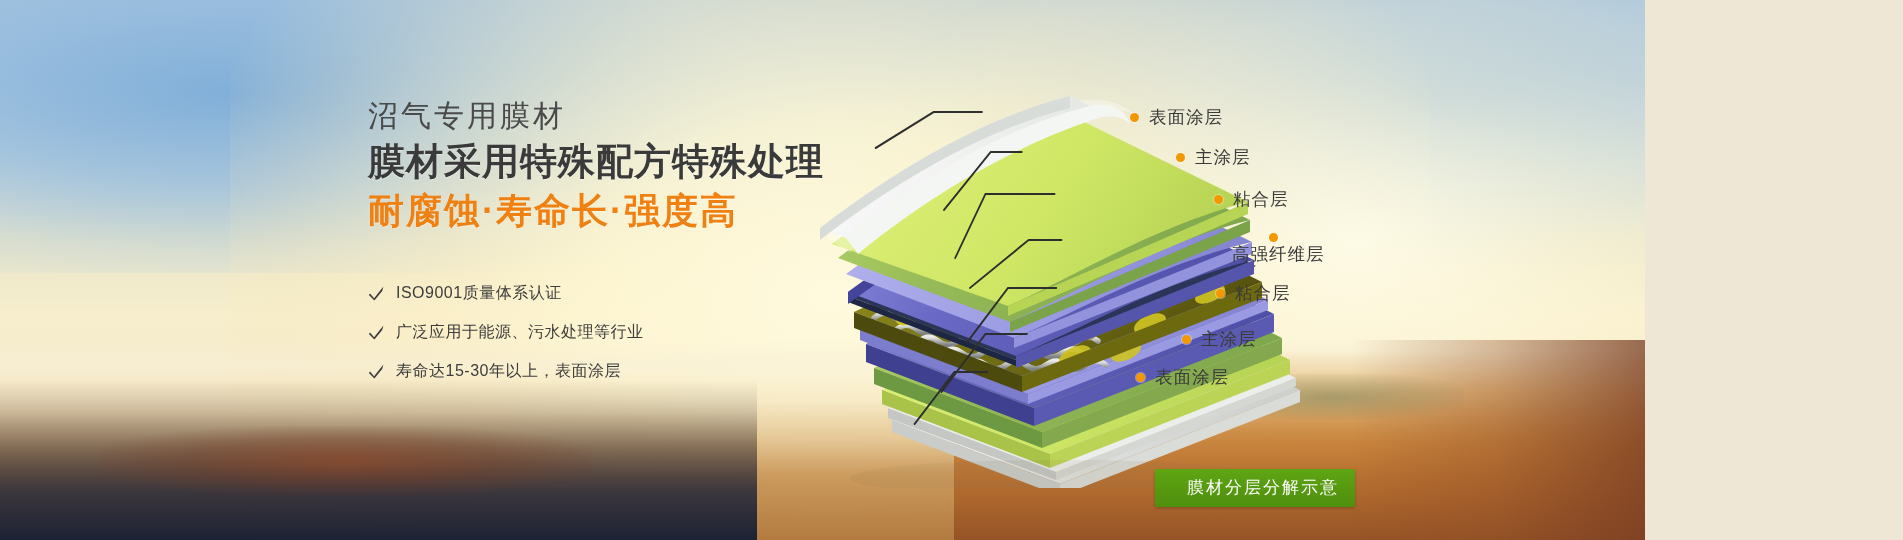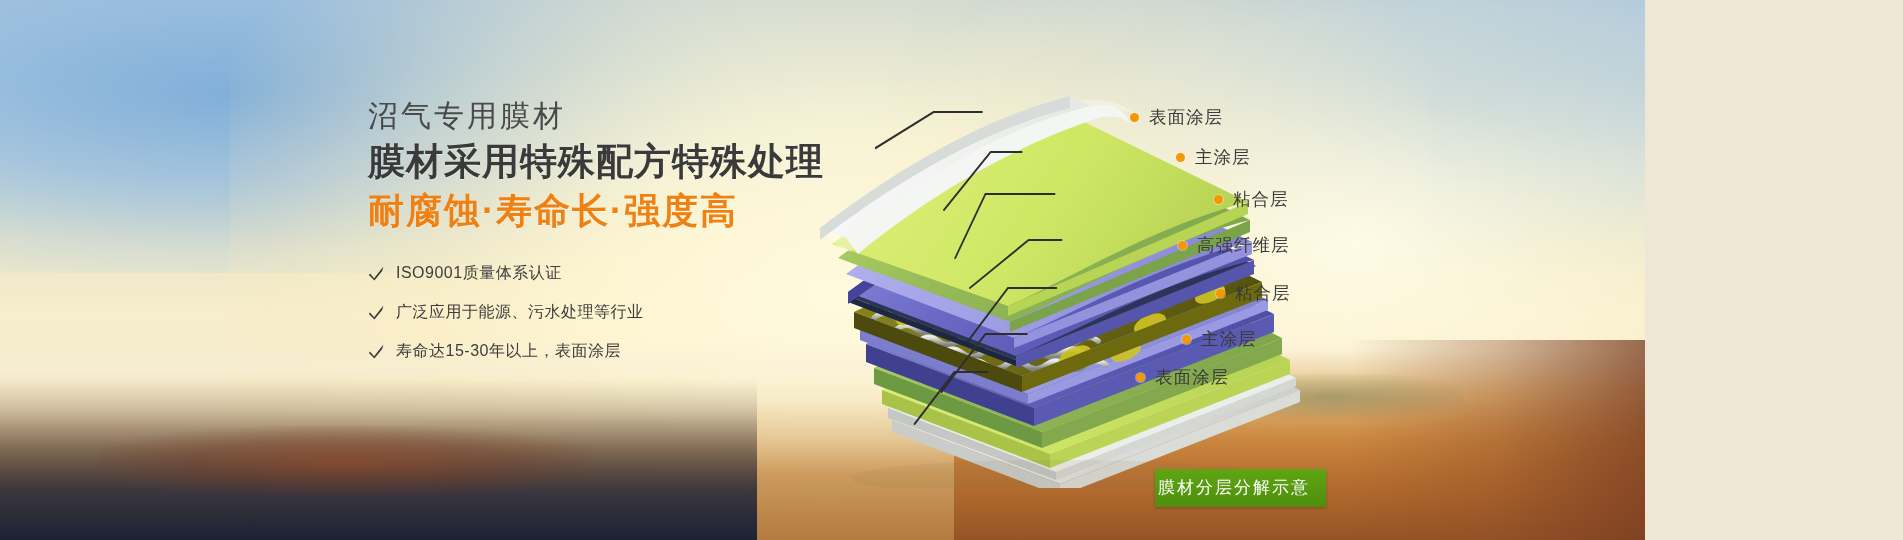--- a/index.html
+++ b/index.html
@@ -143,21 +143,21 @@
     font-size:37px; font-weight:700; color:#3a3a3a;
     letter-spacing:1px; line-height:1.15;
     text-shadow:0 1px 1px rgba(255,255,255,0.5);
   }
   .headline-accent {
     margin-top:7px;
     font-size:36px; font-weight:700; color:#ef8012;
     letter-spacing:2px; line-height:1.12;
     text-shadow:0 1px 1px rgba(255,255,255,0.45);
   }
-  .bullets { margin-top:32px; }
+  .bullets { margin-top:52px; }
   .bullet {
     display:flex; align-items:center;
     margin-bottom:18px;
     font-size:16px; color:#3d3d3d; letter-spacing:0.5px;
   }
   .bullet .check {
     width:17px; height:17px; margin-right:11px; flex:0 0 auto;
     display:inline-block;
   }
   .bullet .check svg { display:block; }
@@ -186,21 +186,21 @@
   }
   .leaders { position:absolute; inset:0; pointer-events:none; }
   .leaders svg { display:block; width:100%; height:100%; }
 
   
   .badge {
     position:absolute; left:1155px; top:469px;
     background:linear-gradient(to bottom,#5fa513 0%,#4e8f0d 100%);
     color:#ffffff;
     font-size:17px; letter-spacing:2px;
-    padding:7px 16px 8px 3px;
+    padding:7px 16px 8px 32px;
     border-radius:2px;
     box-shadow:0 1px 3px rgba(0,0,0,0.25);
   }
 </style>
 </head>
 <body>
 
 <div id="banner">
 
   <div class="bg-base"></div>
@@ -456,21 +456,21 @@
   <div class="callout" style="left:1176px; top:145px;">
     <span class="dot"></span>
     <span class="lbl">主涂层</span>
   </div>
 
   <div class="callout" style="left:1214px; top:187px;">
     <span class="dot"></span>
     <span class="lbl">粘合层</span>
   </div>
 
-  <div class="callout" style="left:1178px; top:233px;">
+  <div class="callout" style="left:1222px; top:233px;flex-direction:column;">
     <span class="dot"></span>
     <span class="lbl">高强纤维层</span>
   </div>
 
   <div class="callout" style="left:1216px; top:281px;">
     <span class="dot"></span>
     <span class="lbl">粘合层</span>
   </div>
 
   <div class="callout" style="left:1182px; top:327px;">

